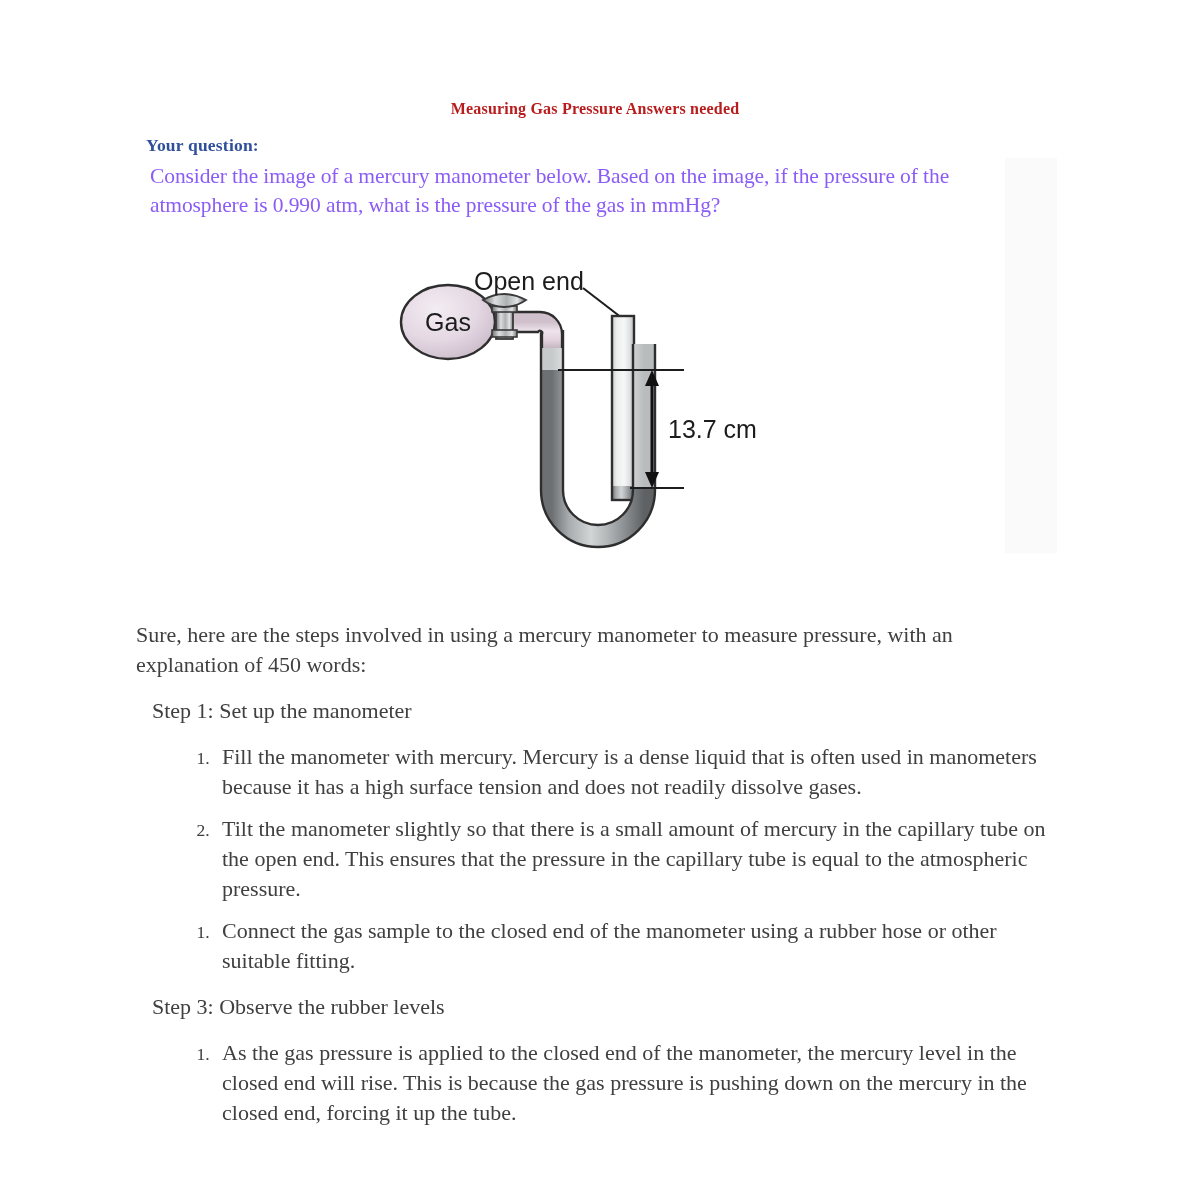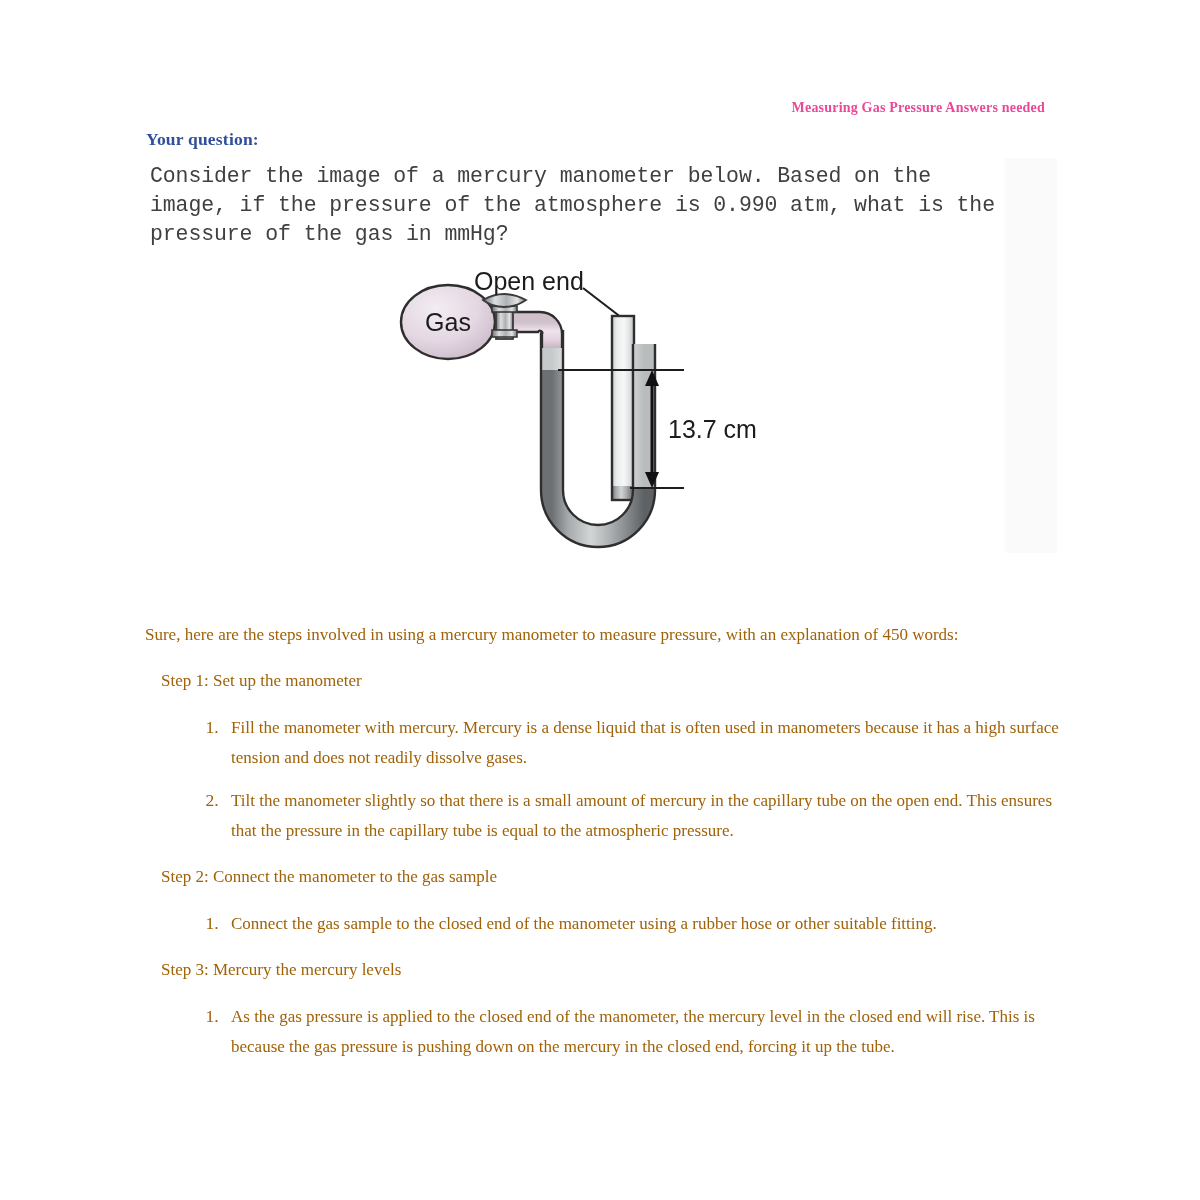--- a/index.html
+++ b/index.html
@@ -22,32 +22,32 @@
     width: 1200px;
     height: 1200px;
   }
 
   
   .doc-title {
     position: absolute;
     left: 145px;
     top: 100px;
     width: 900px;
-    text-align: right;
+    text-align: center;
     font-family: "Liberation Serif", "DejaVu Serif", serif;
     font-weight: bold;
-    font-size: 14px;
+    font-size: 16px;
     letter-spacing: 0.2px;
-    color: #ec4899;
+    color: #b91c1c;
   }
 
   .your-question {
     position: absolute;
     left: 146px;
-    top: 129px;
+    top: 135px;
     font-weight: bold;
     font-size: 17.5px;
     color: #2f4f9a;
     letter-spacing: 0.2px;
   }
 
   
   .question-panel {
     position: absolute;
     left: 145px;
@@ -63,24 +63,24 @@
     width: 52px;
     height: 395px;
     background: #fafafa;
   }
 
   .question-text {
     position: absolute;
     left: 150px;
     top: 162px;
     width: 850px;
-    font-family: Liberation Mono, monospace;
+    font-family: Liberation Serif, serif;
     font-size: 21.5px;
     line-height: 29px;
-    color: #404040;
+    color: #8b5cf6;
     letter-spacing: -0.1px;
   }
 
   
   .figure {
     position: absolute;
     left: 390px;
     top: 262px;
     width: 400px;
     height: 292px;
@@ -107,26 +107,26 @@
     text-underline-offset: 3px;
   }
   .section-head .colon {
     color: #2f4f9a;
     text-decoration: none;
   }
 
   
   .body-block {
     position: absolute;
-    left: 145px;
+    left: 136px;
     top: 620px;
     width: 915px;
-    font-size: 17px;
+    font-size: 22px;
     line-height: 30px;
-    color: #a16207;
+    color: #404040;
   }
   .para {
     margin: 0 0 0 0;
   }
   .step-line {
     margin: 16px;
   }
   ol.step-list {
     margin: 0 0 0 0;
     padding-left: 78px;
@@ -292,25 +292,24 @@
   <div class="body-block">
 
     <p class="para">Sure, here are the steps involved in using a mercury manometer to measure pressure, with an explanation of 450 words:</p>
 
     <p class="step-line">Step 1: Set up the manometer</p>
     <ol class="step-list">
       <li>Fill the manometer with mercury. Mercury is a dense liquid that is often used in manometers because it has a high surface tension and does not readily dissolve gases.</li>
       <li>Tilt the manometer slightly so that there is a small amount of mercury in the capillary tube on the open end. This ensures that the pressure in the capillary tube is equal to the atmospheric pressure.</li>
     </ol>
 
-    <p class="step-line">Step 2: Connect the manometer to the gas sample</p>
     <ol class="step-list">
       <li>Connect the gas sample to the closed end of the manometer using a rubber hose or other suitable fitting.</li>
     </ol>
 
-    <p class="step-line">Step 3: Mercury the mercury levels</p>
+    <p class="step-line">Step 3: Observe the rubber levels</p>
     <ol class="step-list">
       <li>As the gas pressure is applied to the closed end of the manometer, the mercury level in the closed end will rise. This is because the gas pressure is pushing down on the mercury in the closed end, forcing it up the tube.</li>
     </ol>
 
   </div>
 
 </div>
 
 </body></html>

